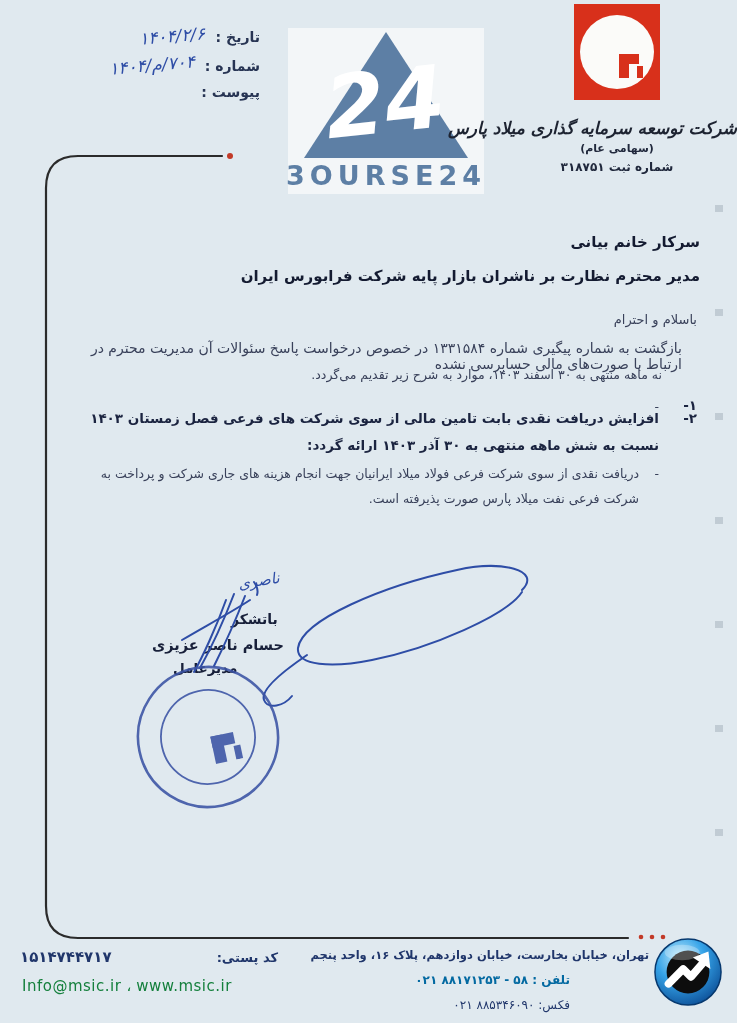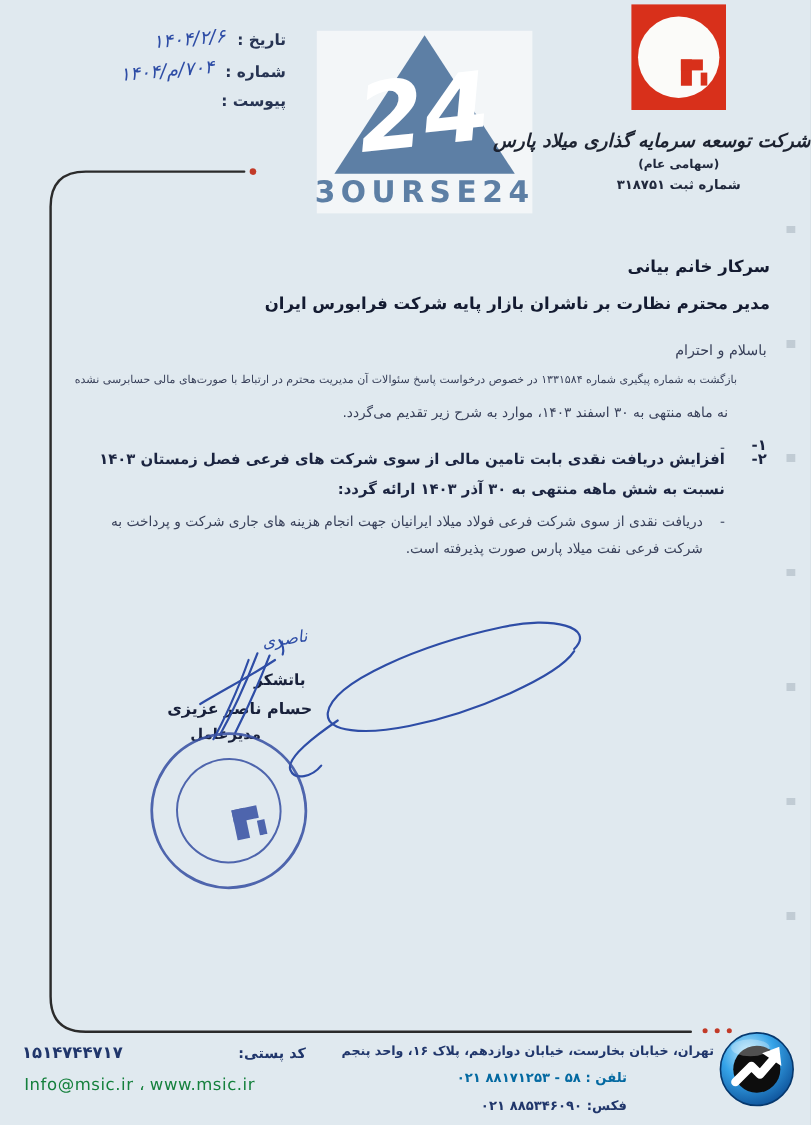--- a/index.html
+++ b/index.html
@@ -35,21 +35,21 @@
   }
   .company-type{font-weight:bold;font-size:11px;color:#20283c;margin-top:4px;}
   .company-reg{font-weight:bold;font-size:12px;color:#20283c;margin-top:5px;letter-spacing:1px;}
   
   #frame-svg{left:0;top:0;width:737px;height:1023px;pointer-events:none;}
   
   .rtl{direction:rtl;}
   #recipient1{right:37px;top:233px;font-weight:bold;font-size:15px;color:#141b31;}
   #recipient2{right:37px;top:267px;font-weight:bold;font-size:15px;color:#141b31;}
   #greeting{right:40px;top:312px;font-size:13px;}
-  #intro1{right:55px;top:340px;left:68px;text-align:left;font-size:10px;}
+  #intro1{right:55px;top:340px;left:68px;text-align:right;font-size:14px;}
   #intro2{right:75px;top:367px;font-size:12.5px;}
   #items{right:40px;top:392px;left:62px;}
   .item{position:relative;padding-right:38px;font-weight:bold;color:#1b2440;
     font-size:13.5px;line-height:27px;text-align:right;margin-bottom:3px;}
   .item .num{position:absolute;right:0;top:0;}
   .sub{position:relative;padding-right:58px;font-size:12.5px;line-height:24.5px;
     text-align:right;margin-bottom:13px;color:#39415a;}
   .sub .dash{position:absolute;right:38px;top:0;}
   
   #hand-note{left:238px;top:572px;color:#2e4da6;font-style:italic;font-size:15px;
@@ -61,21 +61,21 @@
   #stamp{left:133px;top:662px;width:150px;height:150px;opacity:.88;transform:rotate(-12deg);}
   
   #postal-row{left:20px;top:948px;width:258px;direction:rtl;display:flex;
     justify-content:space-between;align-items:baseline;color:#20366b;}
   #postal-row .lbl{font-weight:bold;font-size:13px;}
   #postal-row .val{font-weight:bold;font-size:15px;letter-spacing:3px;}
   #email-row{left:22px;top:977px;font-weight:normal;font-size:15px;color:#15803d;
     letter-spacing:.5px;direction:ltr;}
   #addr-line{right:88px;top:948px;font-weight:bold;font-size:11.5px;color:#20366b;}
   #phone-line{right:167px;top:973px;font-weight:bold;font-size:12px;color:#0369a1;letter-spacing:1px;}
-  #fax-line{right:167px;top:998px;font-weight:bold;font-size:12px;color:#20366b;letter-spacing:1px;}
+  #fax-line{right:167px;top:998px;font-weight:normal;font-size:12px;color:#20366b;letter-spacing:1px;}
   #site-icon{left:653px;top:937px;width:70px;height:70px;}
   
   #artifacts{right:14px;top:205px;width:8px;height:720px;opacity:.35;
     background:repeating-linear-gradient(to bottom,#8795a2 0 7px,transparent 7px 104px);}
 </style>
 </head>
 <body>
 
 <div id="page" dir="rtl">
 

